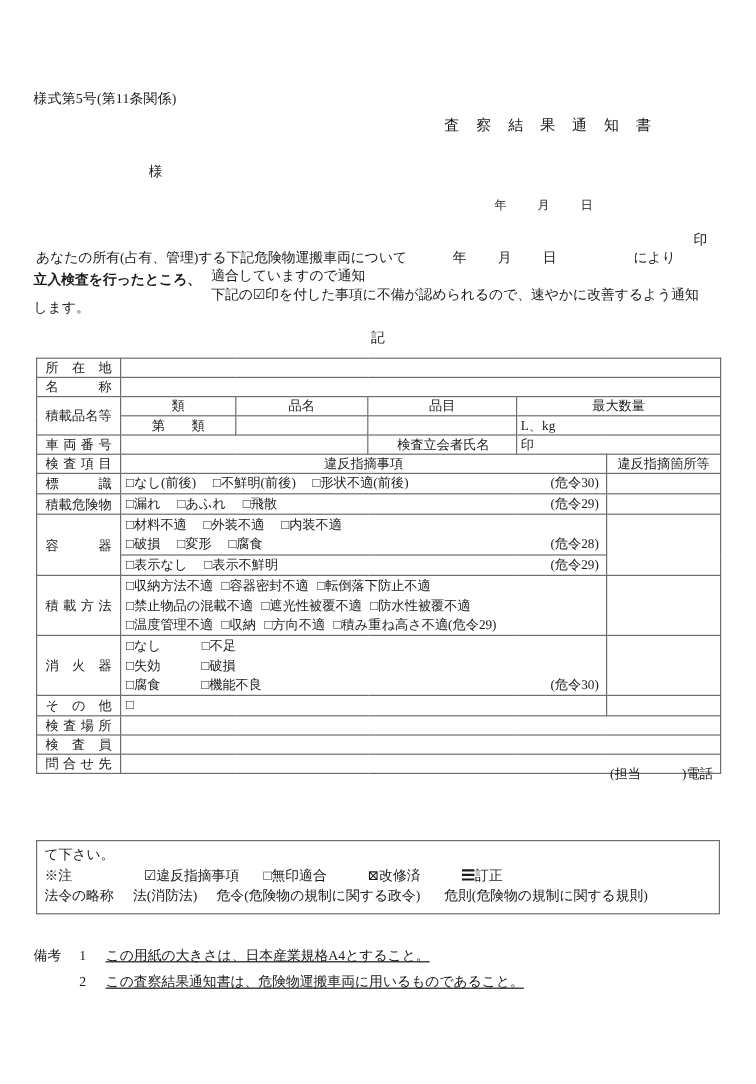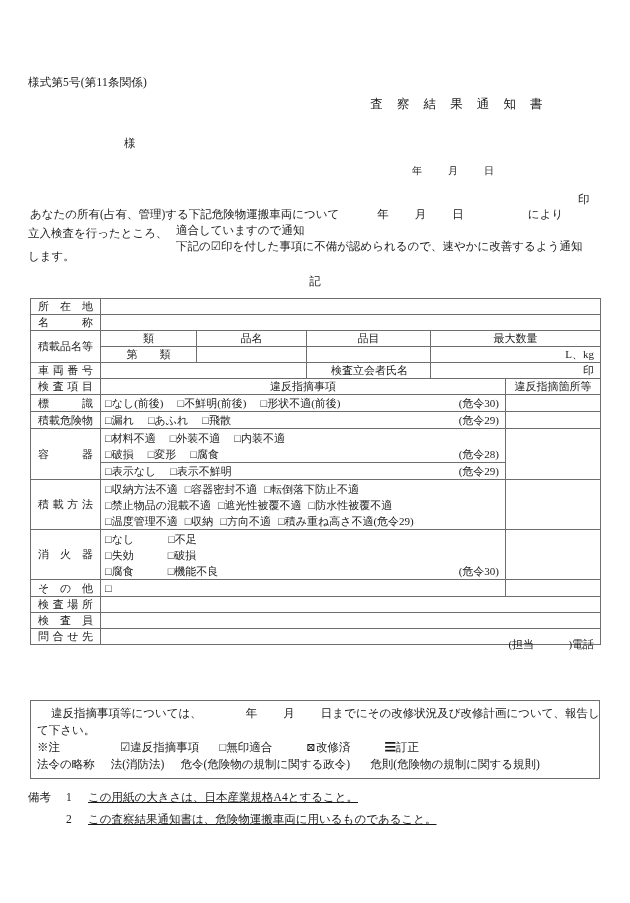--- a/index.html
+++ b/index.html
@@ -73,20 +73,21 @@
   }
   .para1 .g1 { display:inline-block; width: 38px; }
   .para1 .g2 { display:inline-block; width: 26px; }
   .para1 .g3 { display:inline-block; width: 26px; }
   .para1 .g4 { display:inline-block; width: 64px; }
   .para2 {
     position: absolute;
     left: 28px; top: 226px;
     font-size: 11.5px;
     white-space: nowrap;
+    font-weight: bold;
   }
   .para-right {
     position: absolute;
     left: 176px; top: 222px;
     font-size: 11.5px;
     line-height: 16px;
     white-space: nowrap;
   }
   .para3 {
     position: absolute;
@@ -116,21 +117,21 @@
     vertical-align: middle;
     height: 14px;
   }
   .lbl-cell {
     text-align: justify;
     text-align-last: justify;
     padding: 0 7px !important;
     white-space: nowrap;
   }
   .ctr { text-align: center; }
-  .rgt { text-align: right; padding-right: 6px !important; }
+  .rgt { text-align: left; padding-right: 6px !important; }
   .pad-l { padding-left: 5px !important; text-align: center; }
   .chk-cell {
     padding: 0 0 0 4px !important;
     white-space: nowrap;
     line-height: 16px;
   }
   .chk-cell .row {
     display: block;
     position: relative;
     height: 16px;
@@ -354,23 +355,20 @@
         <td class="lbl-cell">問合せ先</td>
         <td colspan="5" style="position:relative">
           <span style="position:absolute; right:66px;">(担当</span>
           <span style="position:absolute; right:6px;">)電話</span>
         </td>
       </tr>
     </tbody>
   </table>
 
   <div class="notebox">
-    <div class="nl">
-      <span class="ind"></span><span>違反指摘事項等については、</span><span class="d1"></span><span>年</span><span class="d2"></span><span>月</span><span class="d2"></span><span>日までにその改修状況及び改修計画について、報告し</span>
-    </div>
     <div class="nl">て下さい。</div>
     <div class="nl">
       <span>※注</span><span class="t1"></span><span>☑</span><span>違反指摘事項</span><span class="t2"></span><span>□</span><span>無印適合</span><span class="t3"></span><span>⊠</span><span>改修済</span><span class="t4"></span><span>☰</span><span>訂正</span>
     </div>
     <div class="nl">
       <span>法令の略称</span><span class="t5"></span><span>法(消防法)</span><span class="t6"></span><span>危令(危険物の規制に関する政令)</span><span class="t7"></span><span>危則(危険物の規制に関する規則)</span>
     </div>
   </div>
 
   <div class="bikou">

